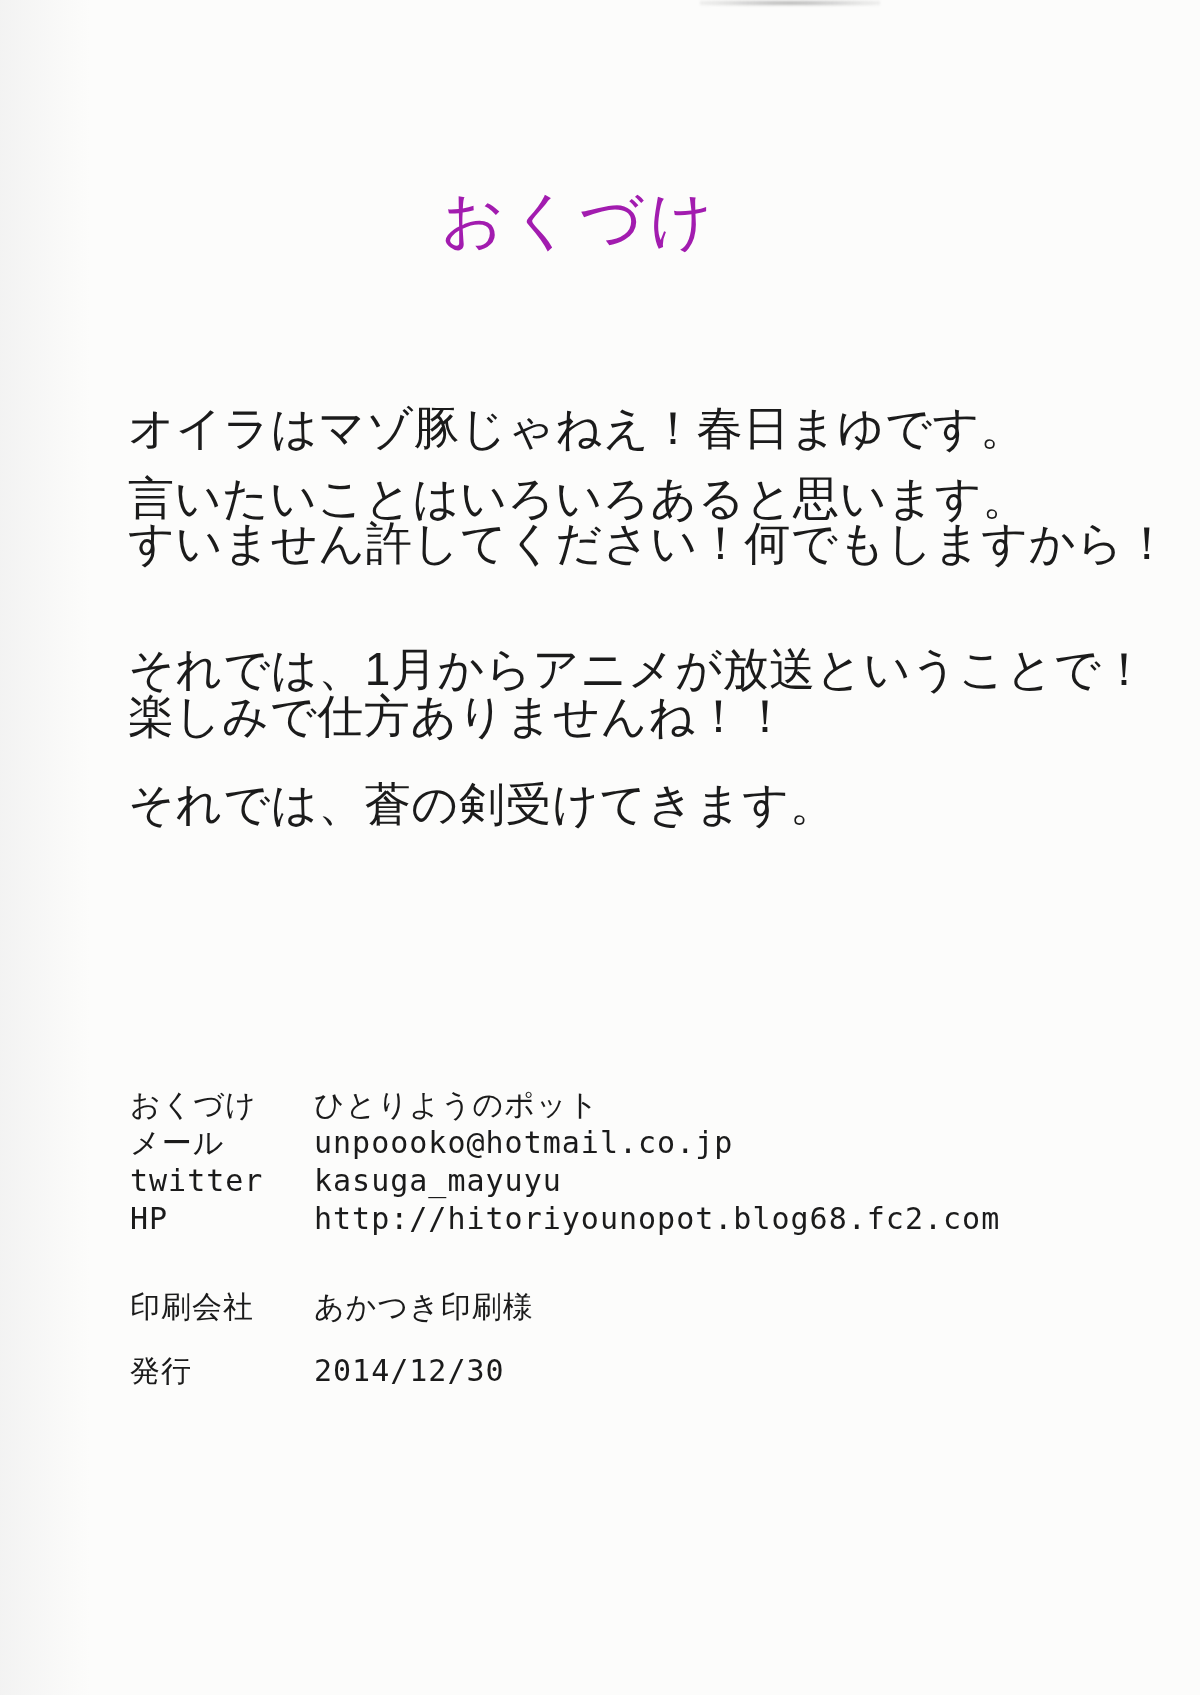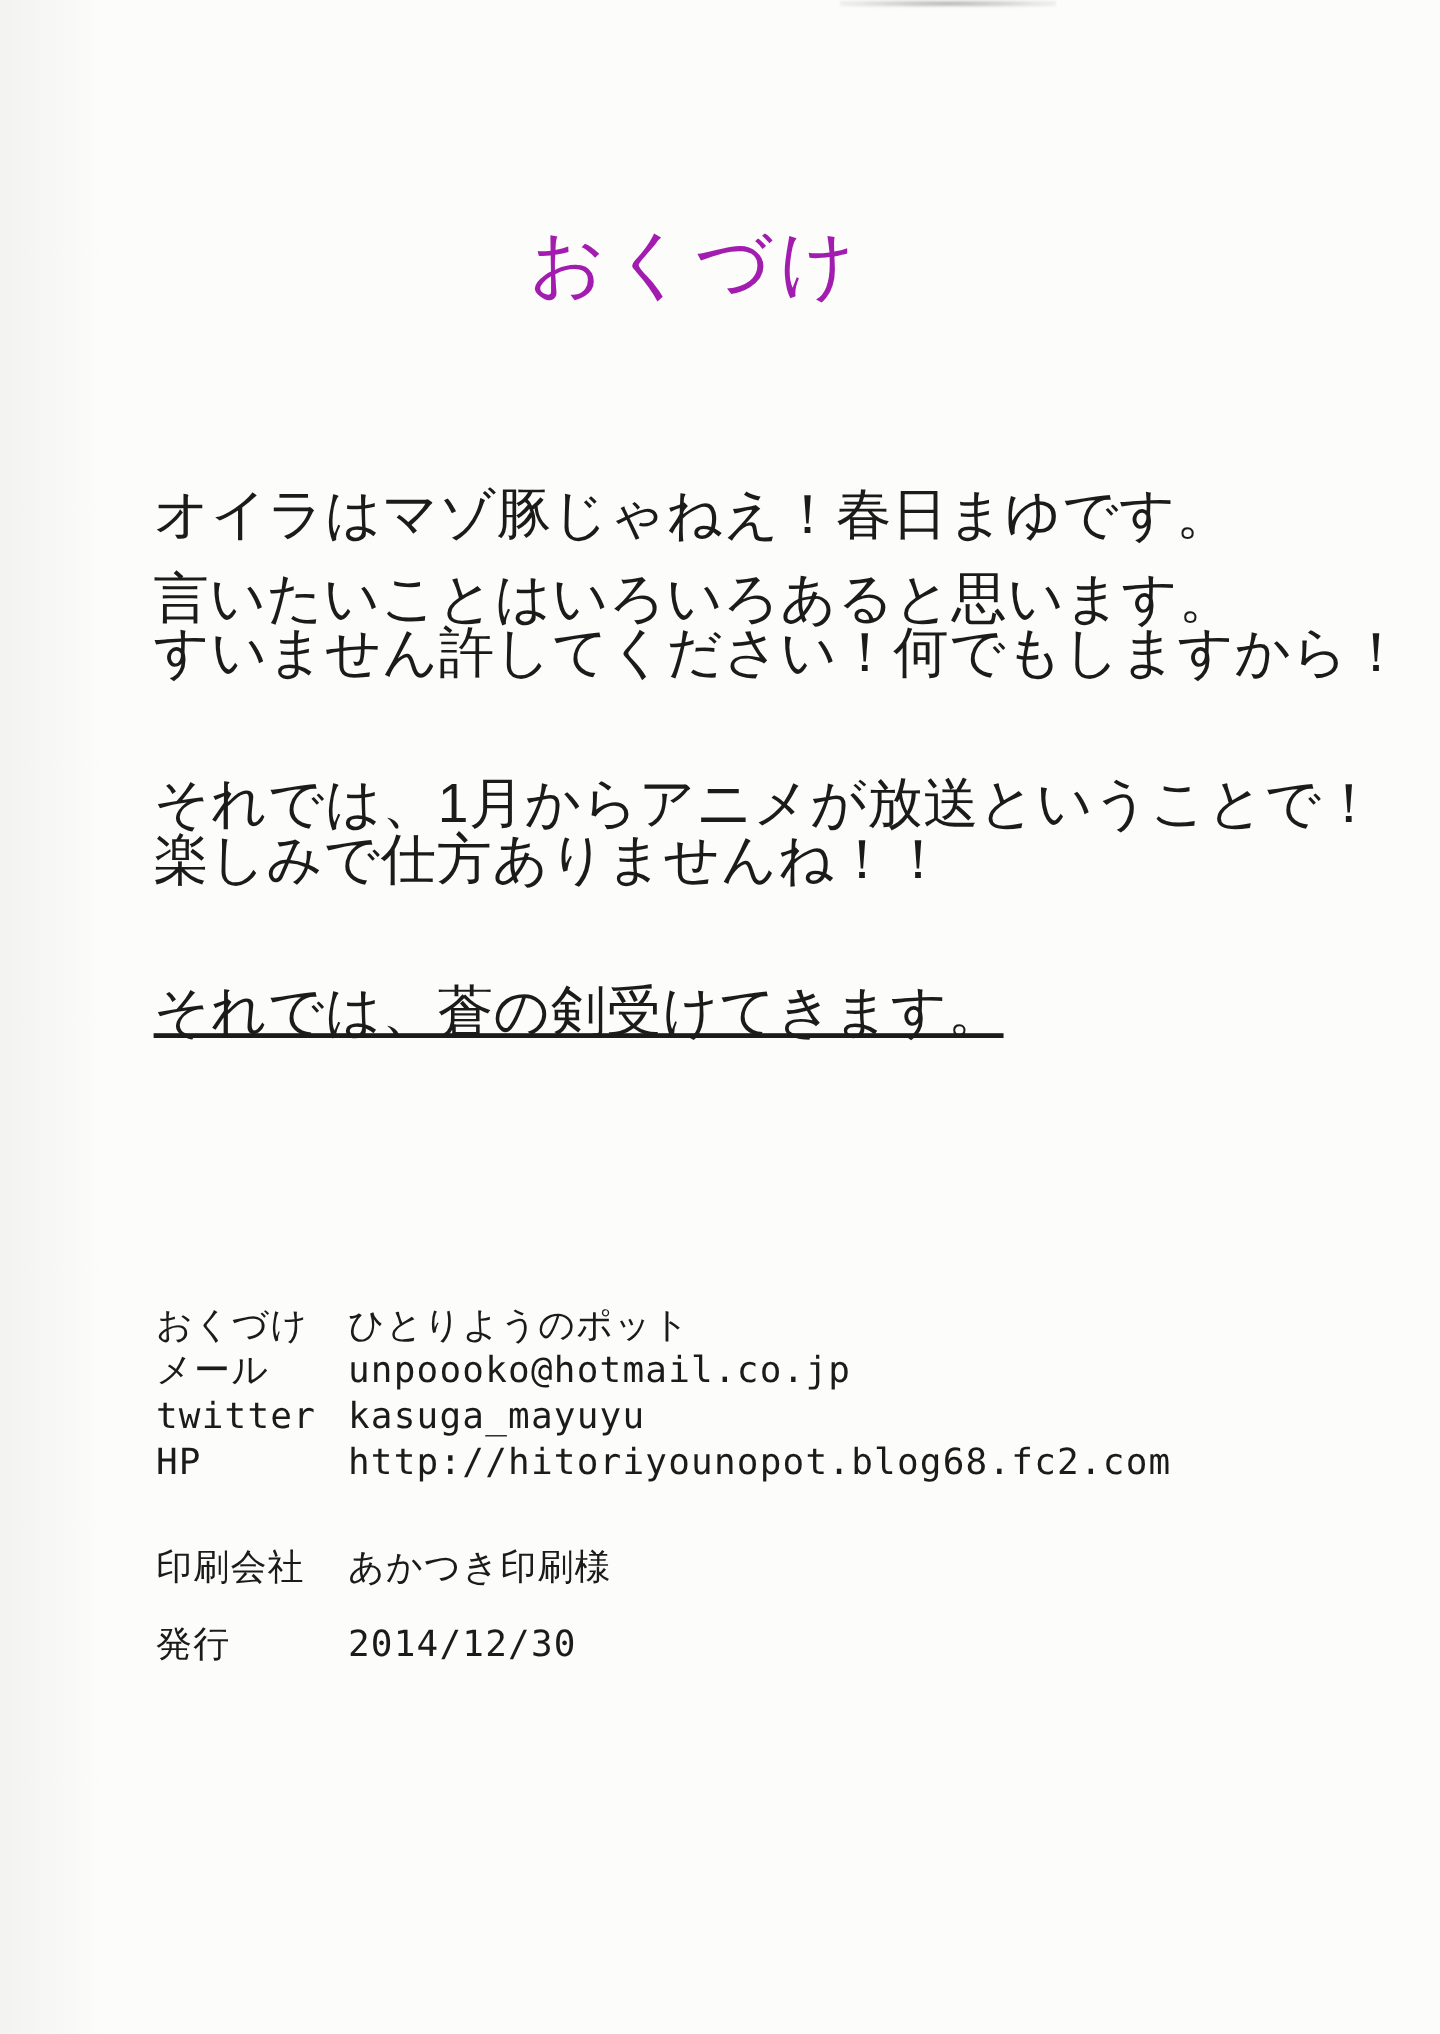--- a/index.html
+++ b/index.html
@@ -51,38 +51,39 @@
     font-size: 46px;
     line-height: 45px;
     font-weight: 500;
     letter-spacing: 0.5px;
     white-space: nowrap;
   }
   .para span { display: block; }
   .p1 { top: 406px; }
   .p2 { top: 476px; }
   .p3 { top: 646px; line-height: 47px; }
-  .p4 { top: 820px; text-decoration: underline; }
+  .p4 { top: 782px; }
   .colophon {
     position: absolute;
     left: 130px;
     font-size: 30px;
     line-height: 38px;
     letter-spacing: 1px;
     white-space: nowrap;
   }
   .colophon .row { display: flex; }
   .colophon .label {
     display: inline-block;
     width: 160px;
     flex: 0 0 160px;
     font-family: "DejaVu Sans Mono", "Liberation Serif", monospace;
   }
   .colophon .value {
     font-family: "DejaVu Sans Mono", "Liberation Serif", monospace;
+    margin-left: 24px;
   }
   .c-main    { top: 1086px; }
   .c-printer { top: 1288px; }
   .c-issue   { top: 1352px; }
 </style>
 </head>
 <body>
 
 <div class="page">
 

